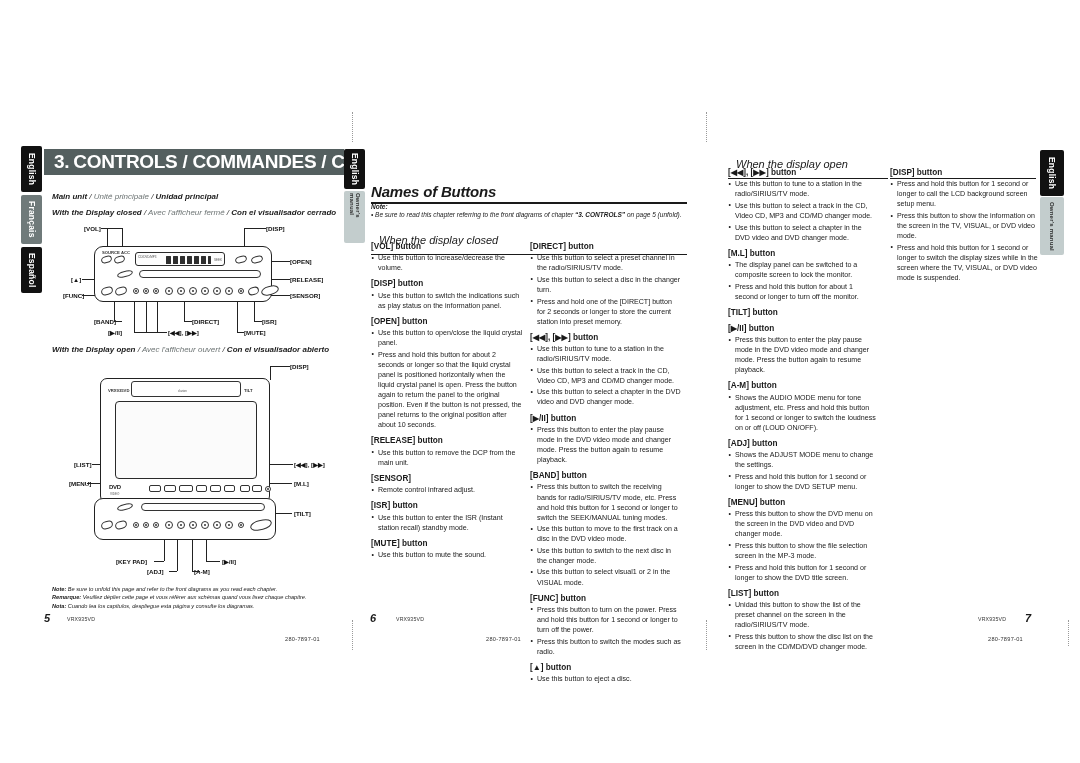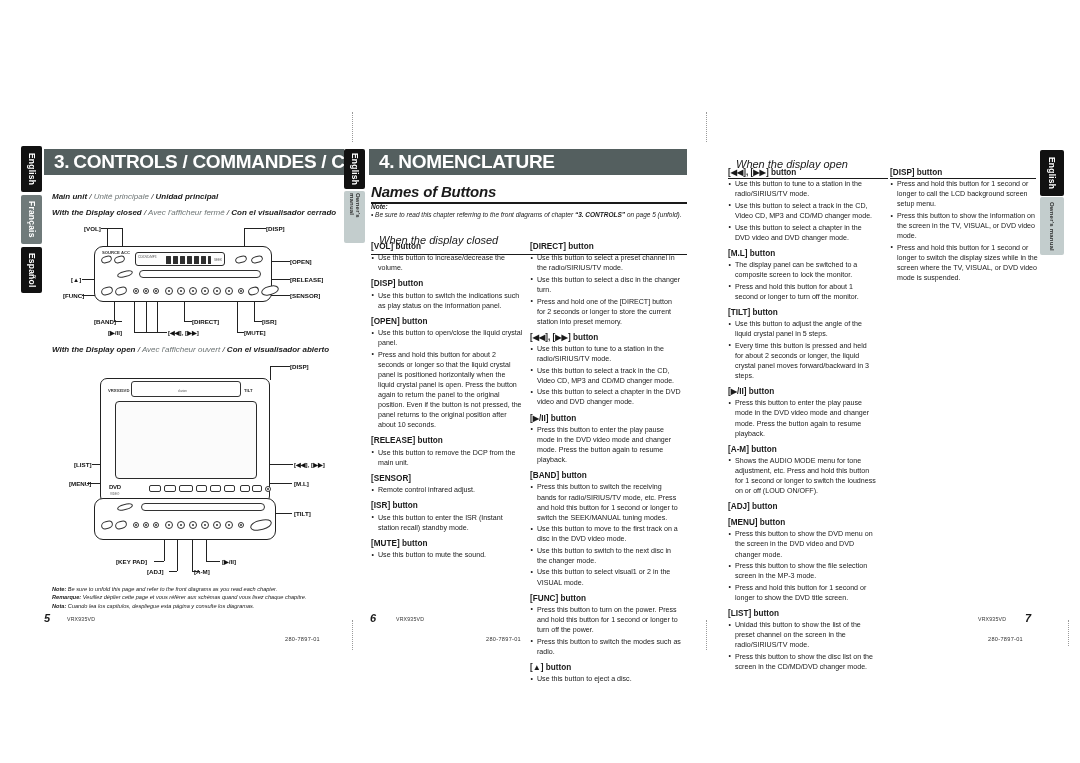--- a/index.html
+++ b/index.html
@@ -529,25 +529,20 @@
 
   <div class="tabstack" style="left:344px; top:149px;">
     <div class="vtab dark" style="height:40px;">
       <span>English</span>
     </div>
     <div class="vtab light" style="height:52px; margin-top:2px; font-size:6px;">
       <span>Owner's manual</span>
     </div>
   </div>
 
-  <div class="chapbar" style="left:369px; top:149px; width:318px; height:26px;">
-    <span class="ctitle">
-      <span class="num">4.</span><span>NOMENCLATURE</span>
-    </span>
-  </div>
 
   <div class="blk" style="left:371px; top:183px; width:316px;">
     <h2 class="secttl">Names of Buttons</h2>
     <div class="rule-thick"></div>
   </div>
 
   <div class="blk" style="left:371px; top:203px; width:316px;">
     <div class="note-ttl">Note:</div>
     <div class="note-body"><span>• Be sure to read this chapter referring to the front diagrams of chapter </span><b>“3. CONTROLS”</b><span> on page 5 (unfold).</span></div>
   </div>
@@ -681,39 +676,39 @@
     </div>
     <div class="btn-entry">
       <div class="btn-name">[M.L] button</div>
       <ul class="btn-bullets">
         <li>The display panel can be switched to a composite screen to lock the monitor.</li>
         <li>Press and hold this button for about 1 second or longer to turn off the monitor.</li>
       </ul>
     </div>
     <div class="btn-entry">
       <div class="btn-name">[TILT] button</div>
-      <ul class="btn-bullets">
-        <li>Use this button to adjust the angle of the liquid crystal panel in 5 steps.</li>
-        <li>Every time this button is pressed and held for about 2 seconds or longer, the liquid crystal panel moves forward/backward in 3 steps.</li>
-      </ul>
     </div>
     <div class="btn-entry">
       <div class="btn-name">[▶/II] button</div>
       <ul class="btn-bullets">
         <li>Press this button to enter the play pause mode in the DVD video mode and changer mode. Press the button again to resume playback.</li>
       </ul>
     </div>
     <div class="btn-entry">
       <div class="btn-name">[A-M] button</div>
       <ul class="btn-bullets">
         <li>Shows the AUDIO MODE menu for tone adjustment, etc. Press and hold this button for 1 second or longer to switch the loudness on or off (LOUD ON/OFF).</li>
       </ul>
     </div>
     <div class="btn-entry">
       <div class="btn-name">[ADJ] button</div>
+      <ul class="btn-bullets">
+        <li>Shows the ADJUST MODE menu to change the settings.</li>
+        <li>Press and hold this button for 1 second or longer to show the DVD SETUP menu.</li>
+      </ul>
     </div>
     <div class="btn-entry">
       <div class="btn-name">[MENU] button</div>
       <ul class="btn-bullets">
         <li>Press this button to show the DVD menu on the screen in the DVD video and DVD changer mode.</li>
         <li>Press this button to show the file selection screen in the MP-3 mode.</li>
         <li>Press and hold this button for 1 second or longer to show the DVD title screen.</li>
       </ul>
     </div>
     <div class="btn-entry">

